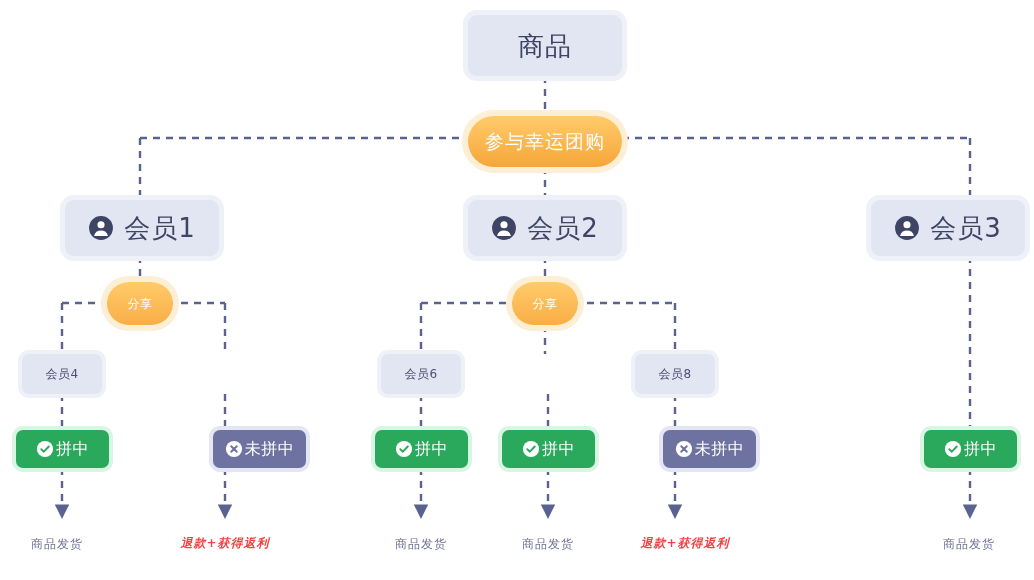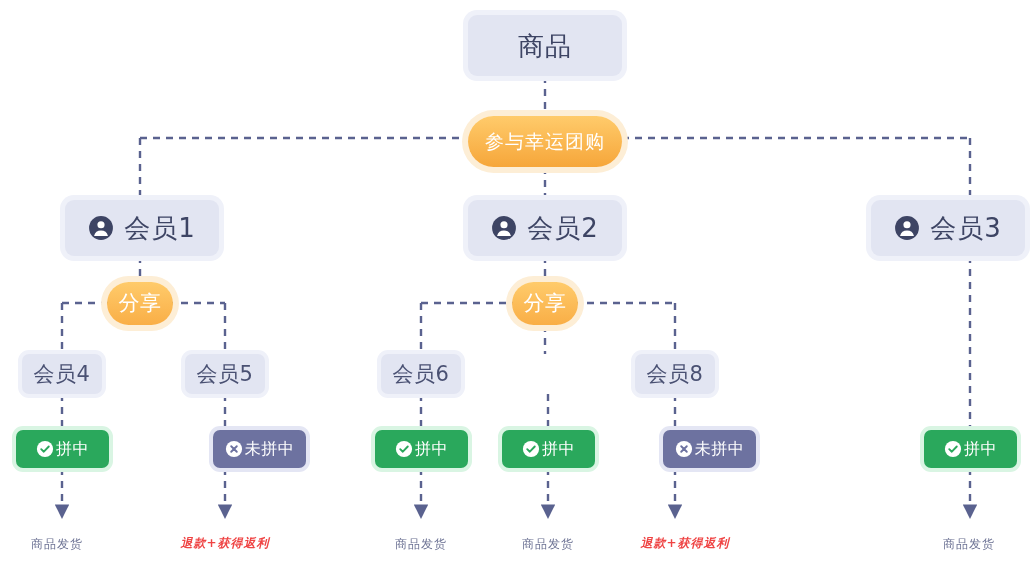--- a/index.html
+++ b/index.html
@@ -43,40 +43,40 @@
     gap: 10px;
   }
   .box-lg .lbl { display: inline-block; }
 
   
   .box-sm {
     background: #e2e5f2;
     border-radius: 7px;
     box-shadow: 0 0 0 4px #eff1f9;
     color: #4a5173;
-    font-size: 21px;
+    font-size: 12px;
     letter-spacing: .5px;
   }
 
   
   .pill {
     background: linear-gradient(180deg, #ffc濃 0%, #f6a435 100%);
     background: linear-gradient(180deg, #ffcb6b 0%, #f6a63a 100%);
     color: #ffffff;
     border-radius: 999px;
     box-shadow: 0 0 0 6px #fdeed6;
     font-size: 19px;
     letter-spacing: 1px;
   }
   .pill-sm {
     background: linear-gradient(180deg, #ffcb6b 0%, #f9ae46 100%);
     color: #ffffff;
     border-radius: 999px;
     box-shadow: 0 0 0 6px #fdeed6;
-    font-size: 21px;
+    font-size: 12px;
     letter-spacing: .5px;
   }
 
   
   .badge {
     border-radius: 7px;
     font-size: 16px;
     color: #ffffff;
     gap: 2px;
     letter-spacing: .5px;
@@ -203,23 +203,20 @@
     <span>分享</span>
   </div>
 
   <div class="node pill-sm" style="left:512px; top:282px; width:66px; height:43px;">
     <span>分享</span>
   </div>
 
   <div class="node box-sm" style="left:22px; top:354px; width:80px; height:40px;">
     <span>会员4</span>
   </div>
-  <div class="node box-sm" style="left:185px; top:354px; width:80px; height:40px;">
-    <span>会员5</span>
-  </div>
   <div class="node box-sm" style="left:381px; top:354px; width:80px; height:40px;">
     <span>会员6</span>
   </div>
   <div class="node box-sm" style="left:635px; top:354px; width:80px; height:40px;">
     <span>会员8</span>
   </div>
 
   <div class="node badge ok" style="left:16px; top:430px; width:93px; height:38px;">
     <svg class="gly" viewBox="0 0 20 20">
       <circle cx="10" cy="10" r="9" fill="#ffffff"></circle>

